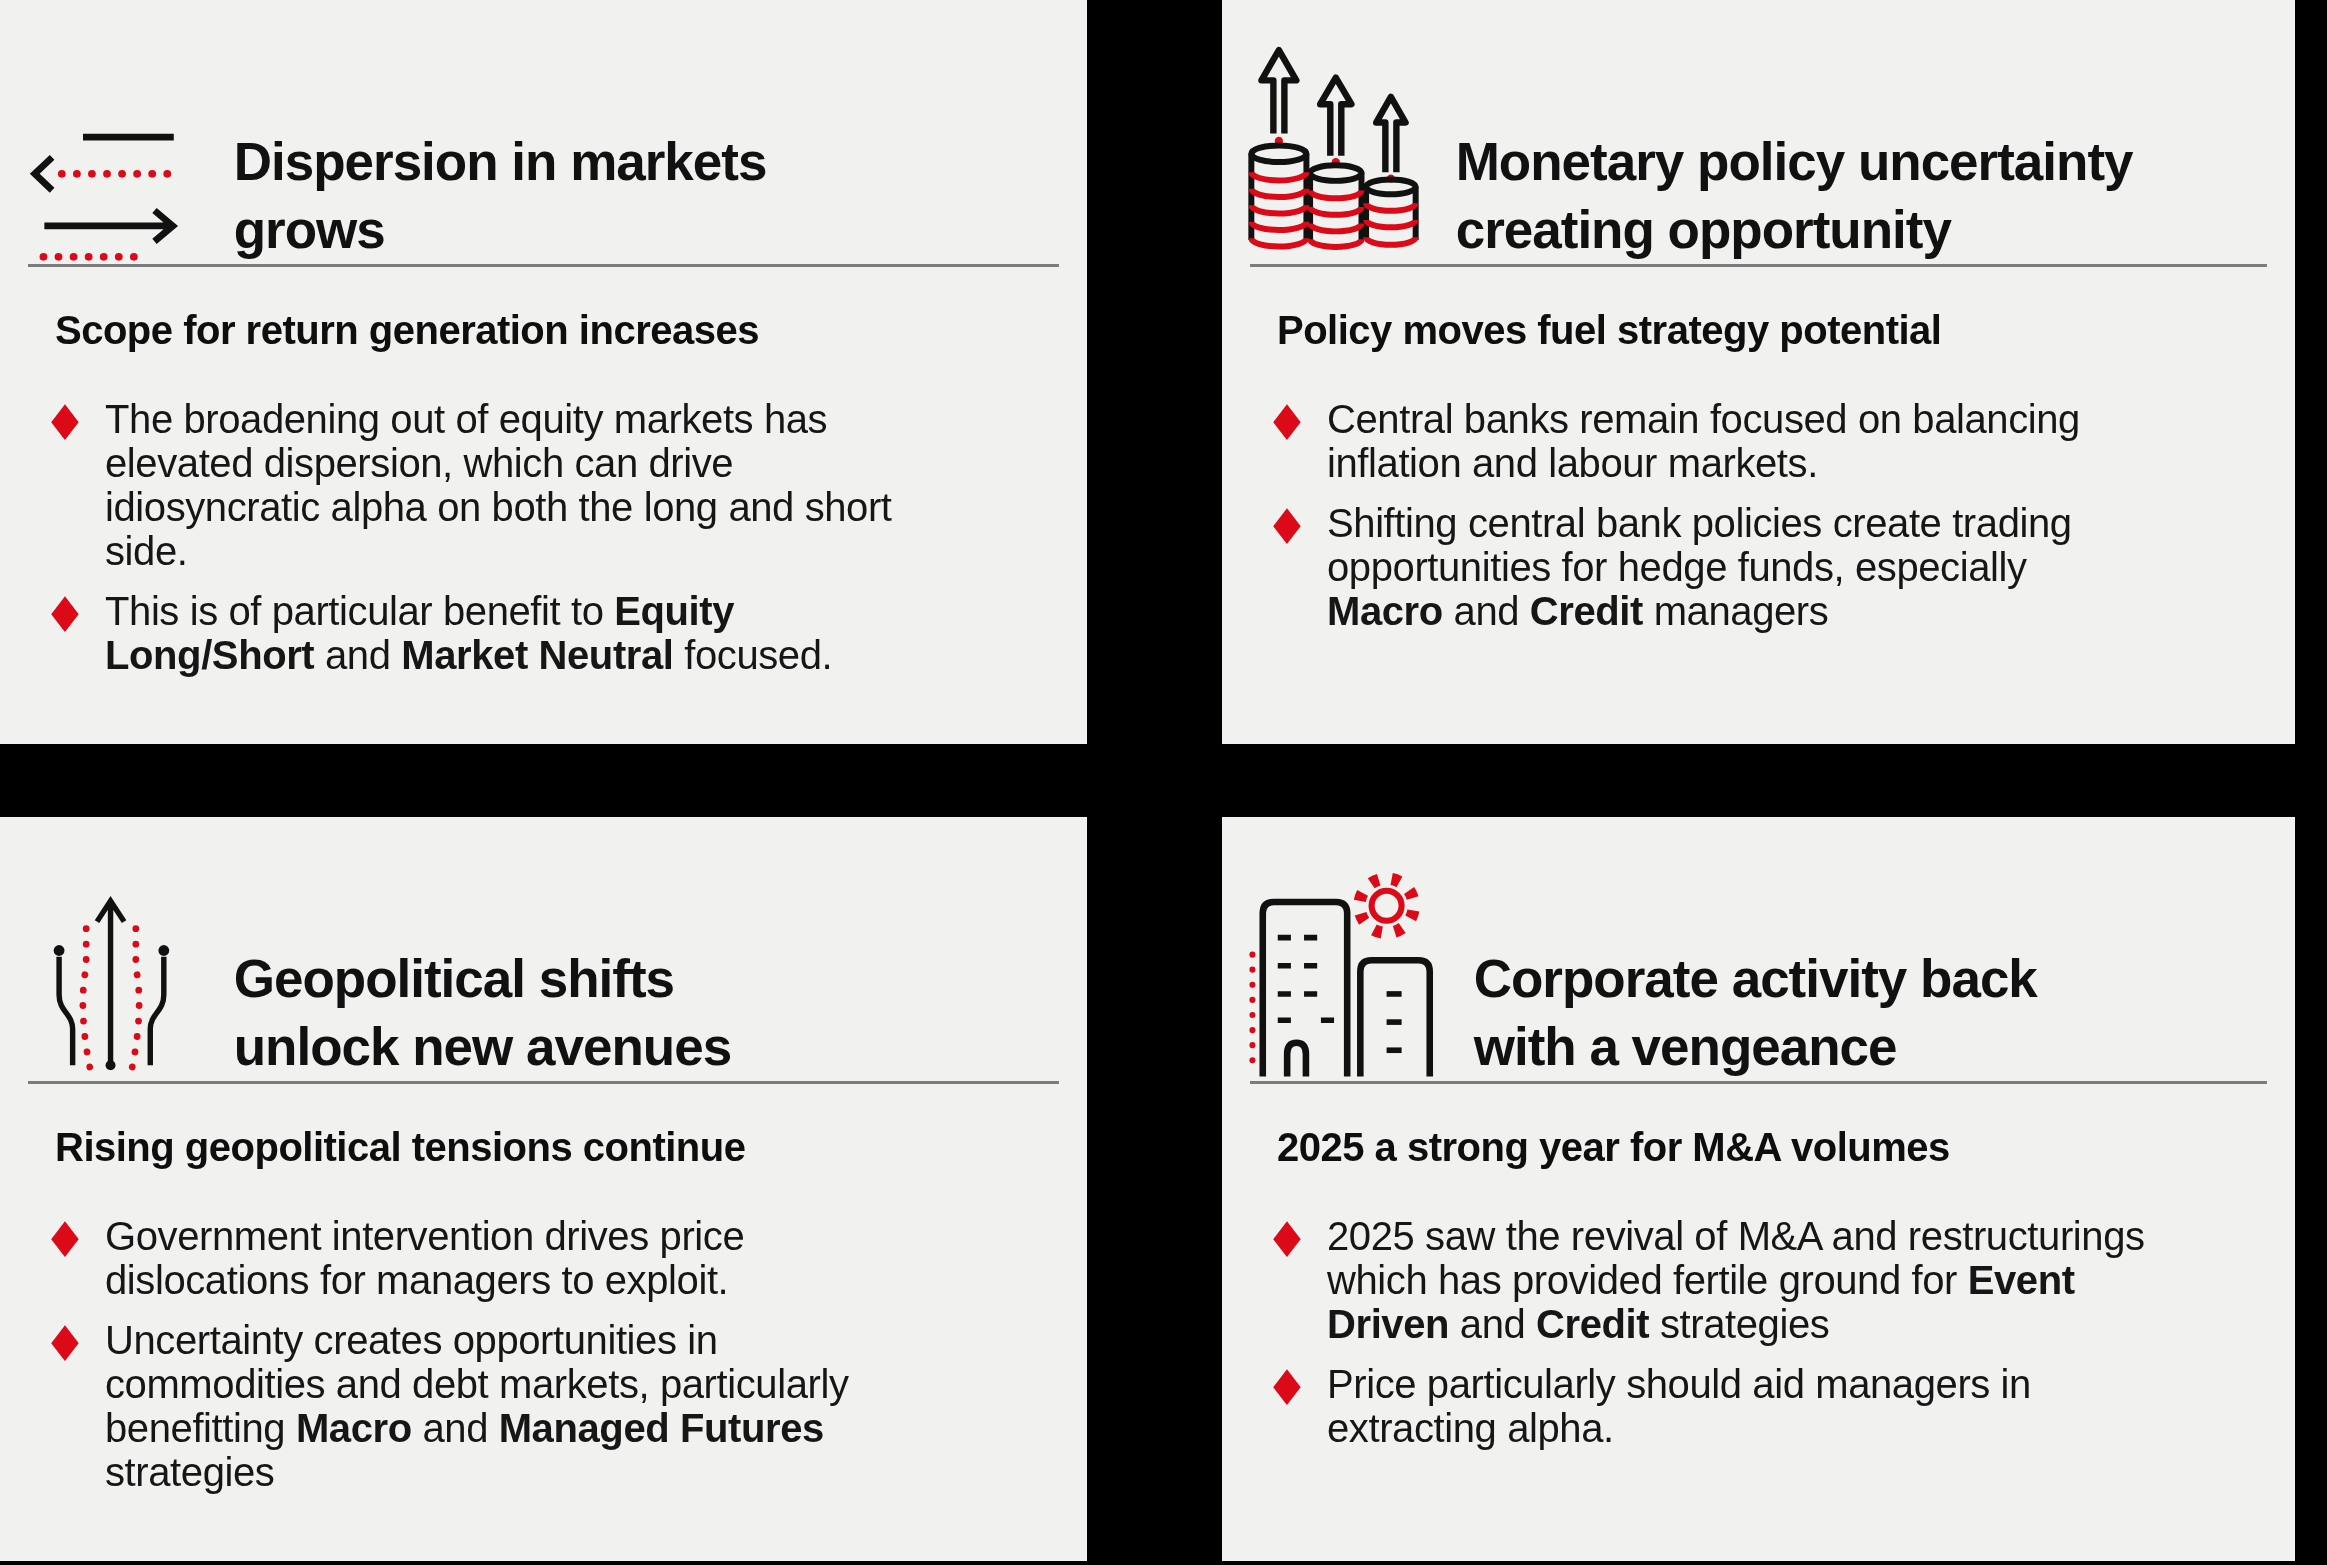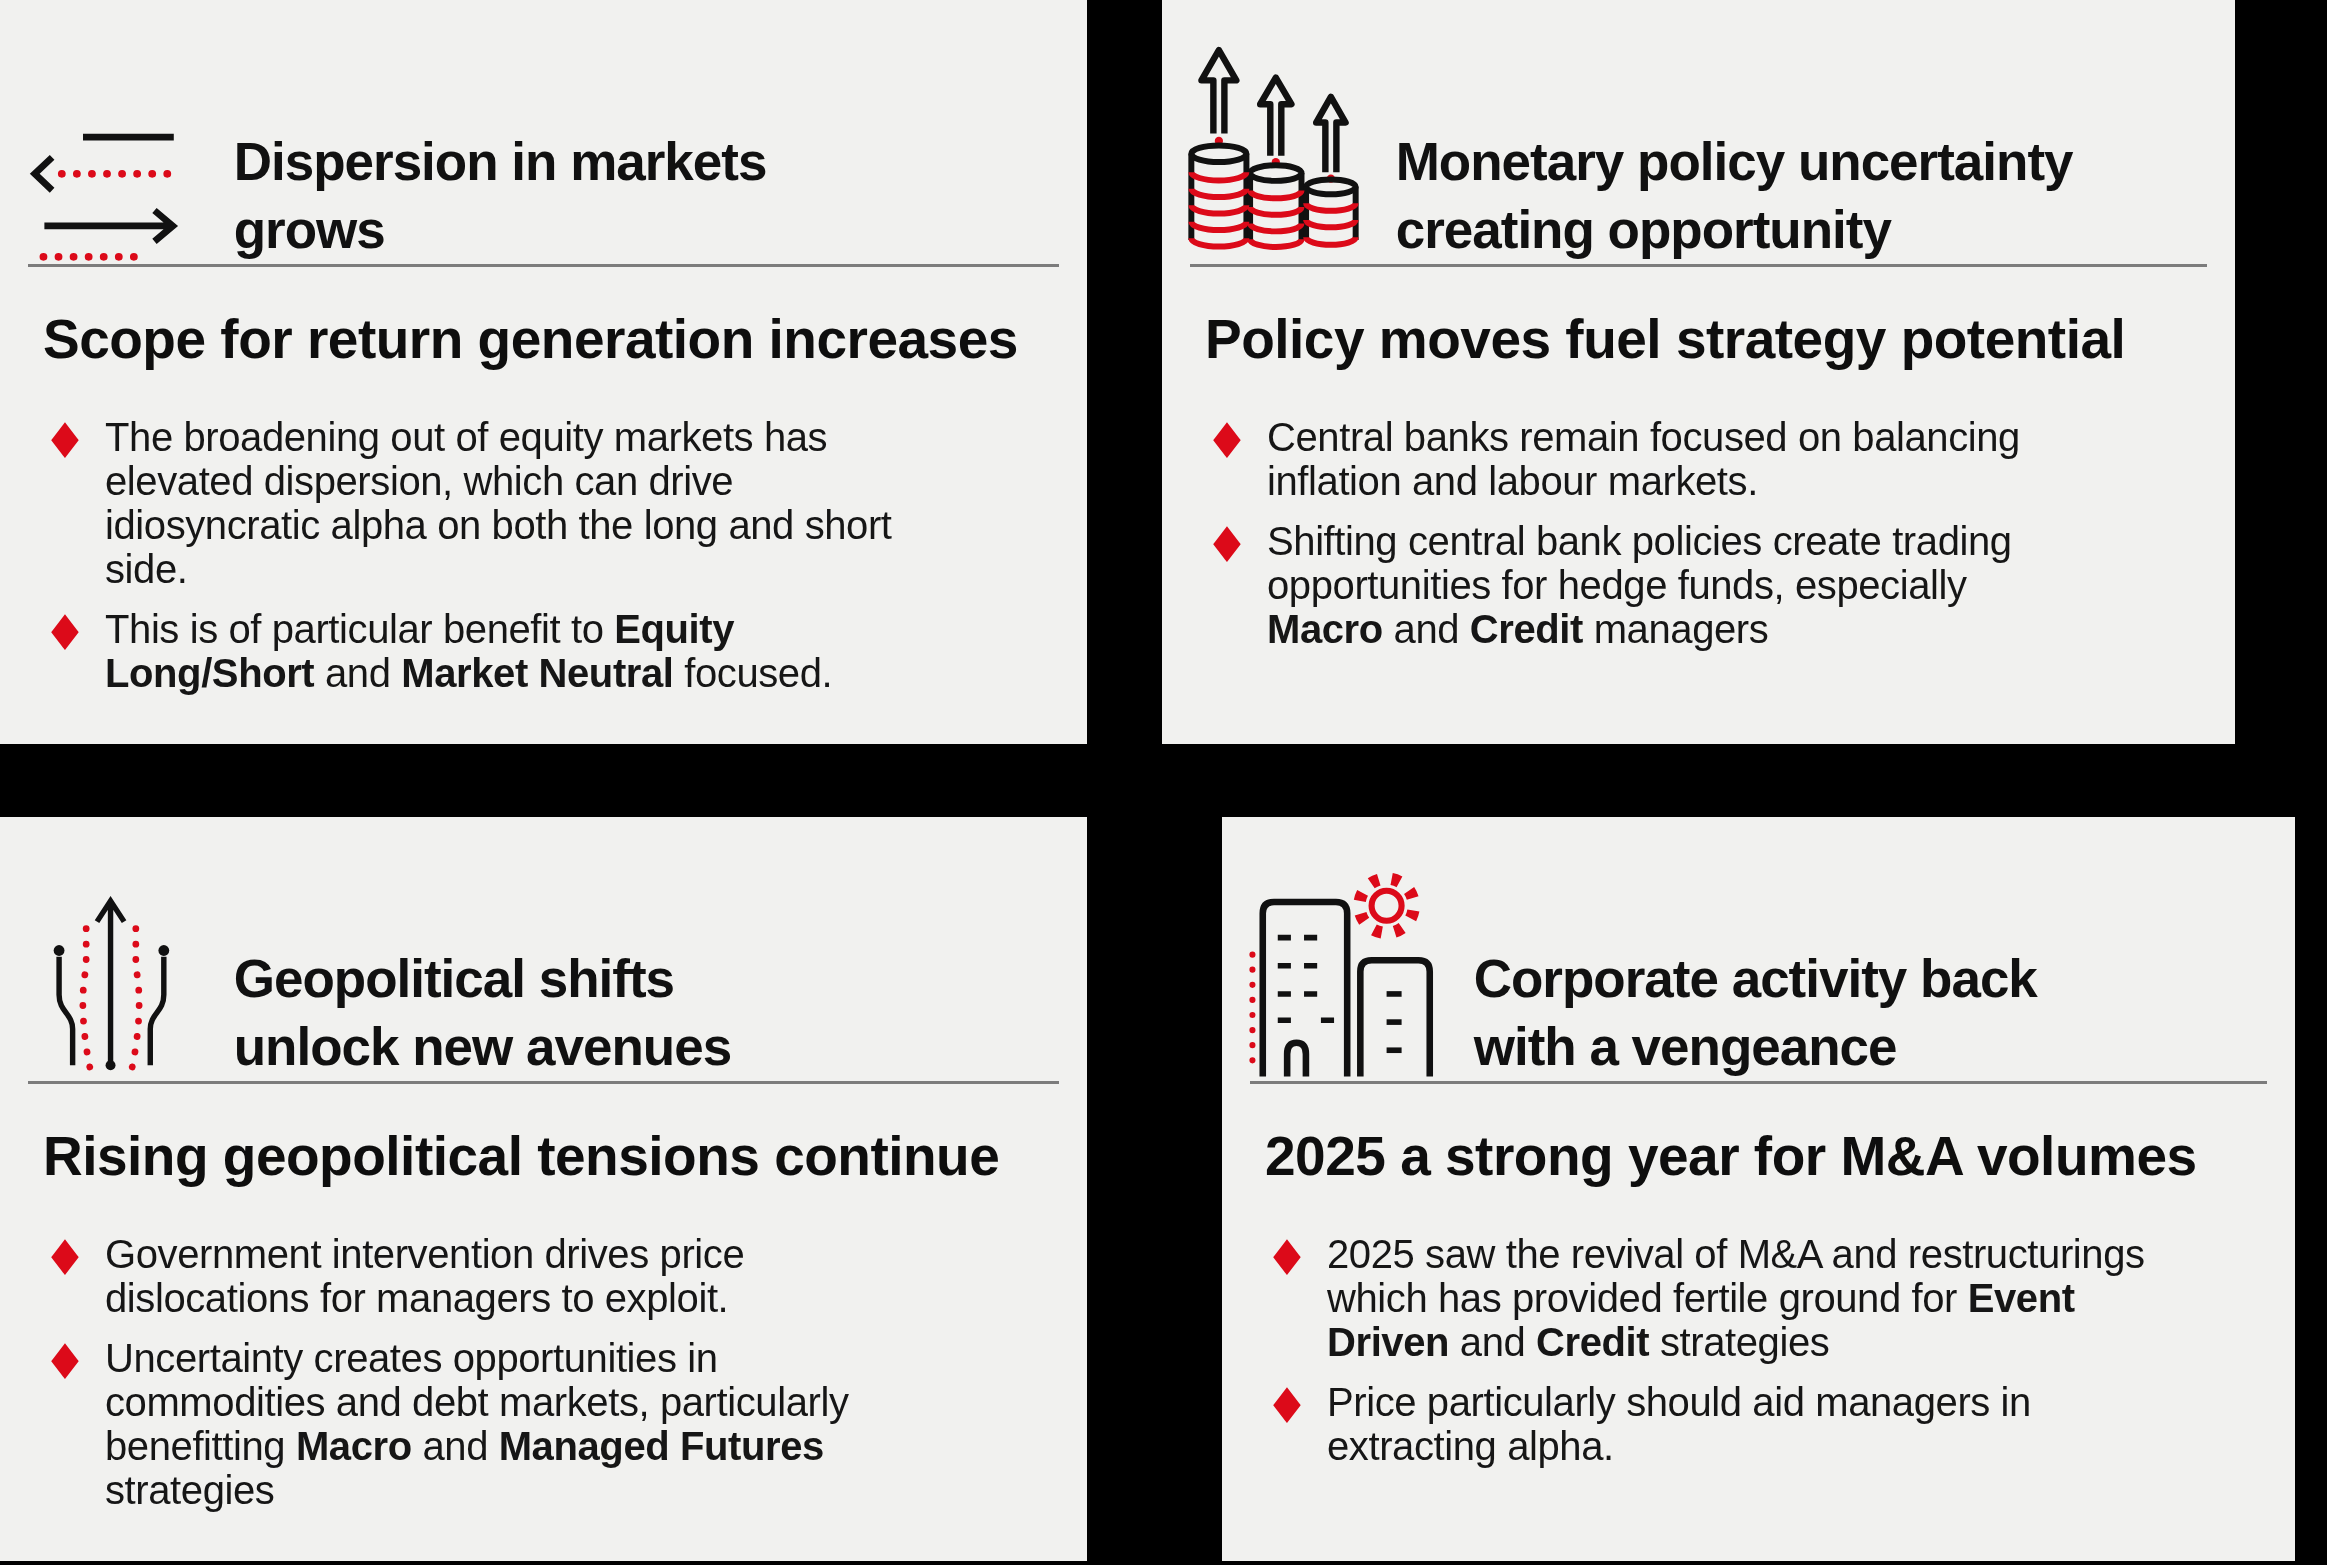--- a/index.html
+++ b/index.html
@@ -6,41 +6,41 @@
   body{
     width:2328px;height:1565px;position:relative;overflow:hidden;
     background:#000;
     font-family:"Liberation Sans", sans-serif;
     color:#141414;
   }
   .card{
     position:absolute;background:var(--card-bg,#f1f1ef);box-sizing:border-box;
   }
   .card-tl{left:0;top:0;width:1087px;height:744px}
-  .card-tr{left:1162px;top:0;width:1073px;height:744px}
+  .card-tr{left:1222px;top:0;width:1073px;height:744px}
   .card-bl{left:0;top:817px;width:1087px;height:744px}
   .card-br{left:1222px;top:817px;width:1073px;height:744px}
 
   .card-head{
     height:264px;display:flex;align-items:flex-end;gap:33px;
     padding:5.9px 29.6px 0 21.7px;box-sizing:border-box;
   }
   .icon-box{flex:0 0 179px;display:flex;justify-content:center;align-items:center}
   .icon-box svg{display:block}
   .card-title{
     font-size:53px;font-weight:bold;line-height:1.28;margin:0;
     letter-spacing:-1px;white-space:pre-line;color:#111;
   }
   .divider{
     border:none;border-top:3.9px solid var(--divider,#7c7c7c);
     margin:0 27.6px;height:0;
   }
   .card-body{padding:39px 25.6px 0 43px}
   .card-heading{
-    font-size:55px;font-weight:bold;margin:0 0 43px 0;
+    font-size:40px;font-weight:bold;margin:0 0 43px 12px;
     letter-spacing:-0.5px;line-height:1.2;color:#0e0e0e;
   }
   ul.bullets{list-style:none;margin:0;padding:0;display:flex;flex-direction:column;gap:15.8px}
   ul.bullets li{display:flex;align-items:flex-start}
   .diamond{
     flex:0 0 62px;color:var(--red,#dc0a19);
     font-family:"DejaVu Sans", sans-serif;
     font-size:49px;line-height:54px;
   }
   .runs{

